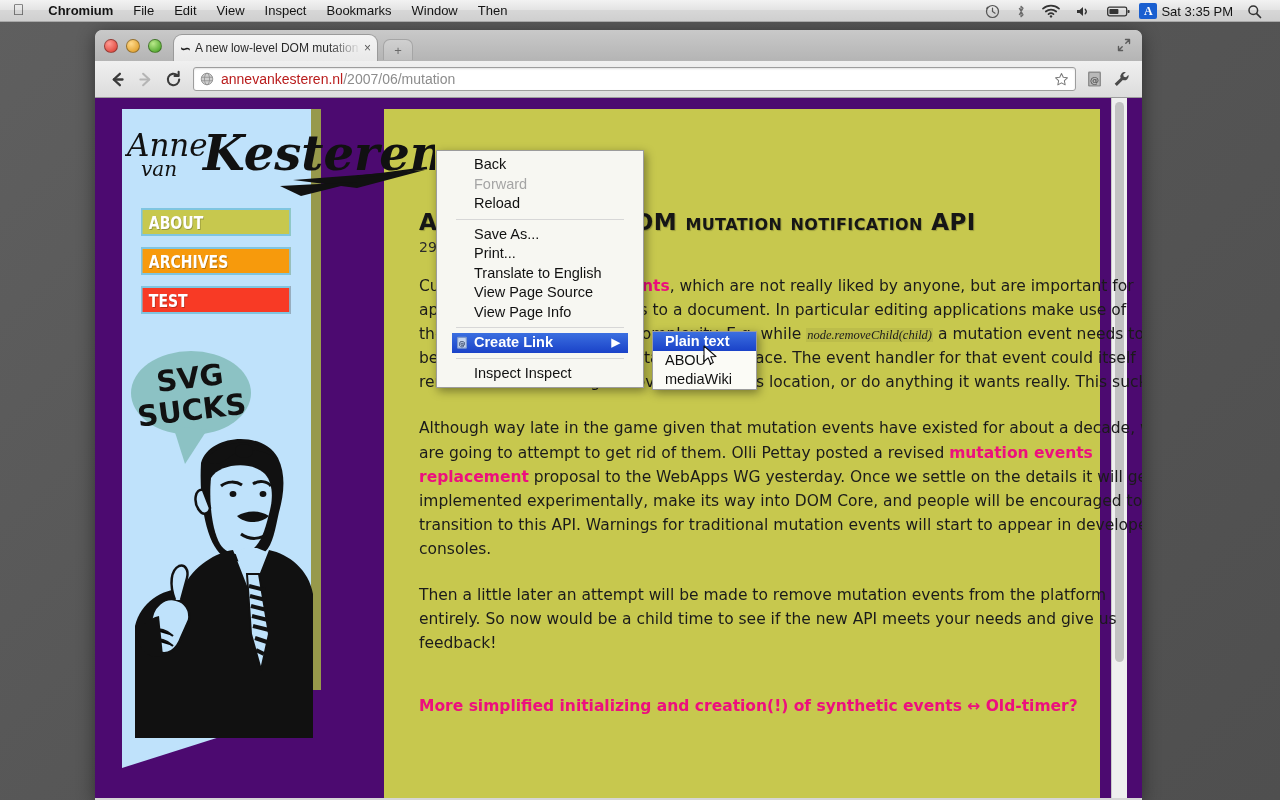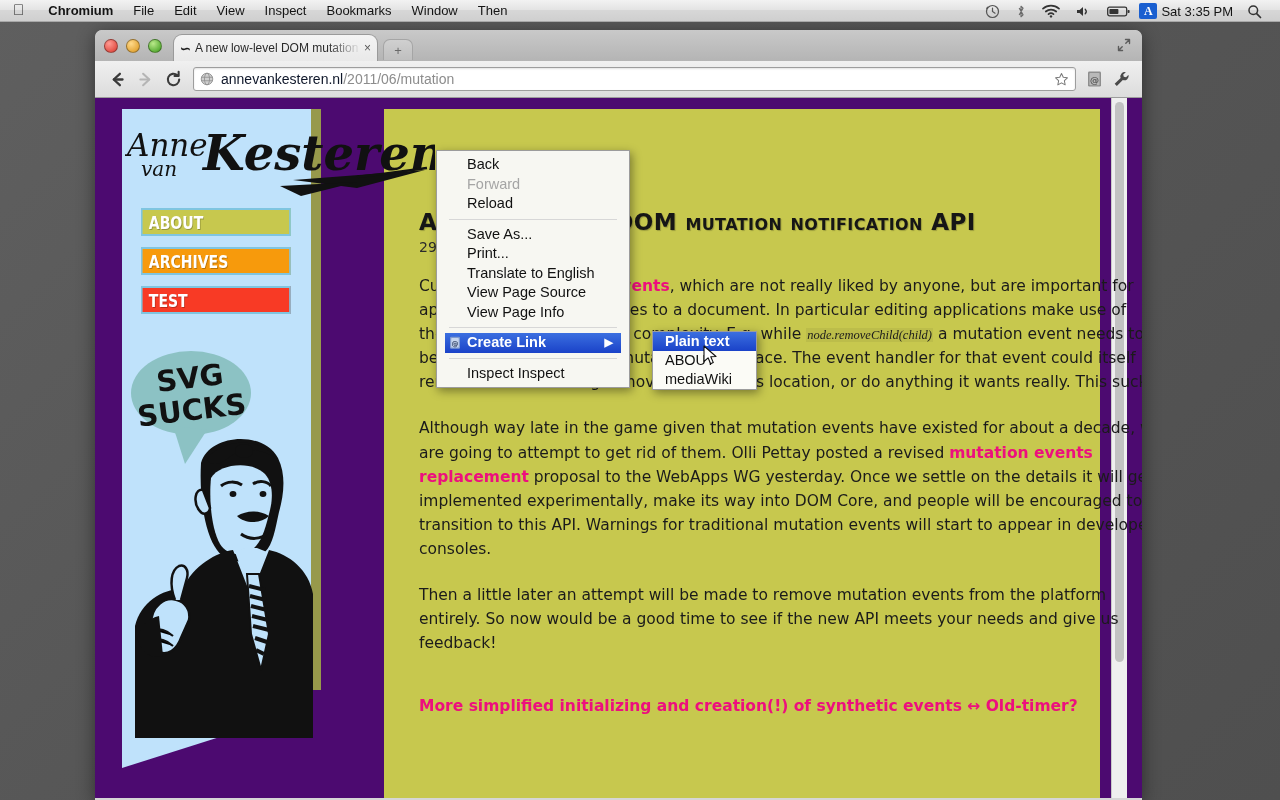--- a/index.html
+++ b/index.html
@@ -125,21 +125,21 @@
     background: #fff; border: 1px solid #9d9d9d;
     border-radius: 3px;
     display: flex; align-items: center;
     padding: 0 6px; box-sizing: border-box;
     box-shadow: inset 0 1px 2px rgba(0,0,0,0.12);
   }
   #omnibox-globe { margin-right: 7px; display: inline-flex; }
   #omnibox-url {
     flex: 1; font-size: 14px; color: #8c8c8c; white-space: nowrap; overflow: hidden;
   }
-  #omnibox-url b { color: #0f172a; font-weight: normal; }
+  #omnibox-url b { color: #b91c1c; font-weight: normal; }
   #star-icon { margin-left: 4px; color: #6a6a6a; display: inline-flex; }
   .tb-icon { width: 26px; height: 26px; display: flex; align-items: center; justify-content: center; }
 
   
   #viewport {
     position: relative;
     height: 700px;
     background: #4c0a70;
     overflow: hidden;
   }
@@ -260,21 +260,21 @@
     background: #c2c2c2; border-radius: 5px;
   }
 
   
   #ctxmenu {
     position: absolute; left: 436px; top: 150px;
     width: 176px;
     background: #f7f7f2;
     border: 1px solid #9c9c9c;
     box-shadow: 2px 3px 9px rgba(0,0,0,0.4);
-    padding: 4px 8px;
+    padding: 4px 15px;
     z-index: 60;
     font-family: "Liberation Sans", sans-serif;
     font-size: 14.5px;
     color: #111;
   }
   .ctx-item {
     height: 19.5px; line-height: 19.5px;
     padding-left: 22px; white-space: nowrap;
     position: relative;
   }
@@ -422,21 +422,21 @@
       </span>
 
       <div id="omnibox">
         <span id="omnibox-globe">
           <svg width="14" height="14" viewBox="0 0 16 16">
               <circle cx="8" cy="8" r="6.6" fill="#cfcfcf" stroke="#8e8e8e" stroke-width="1"></circle>
               <ellipse cx="8" cy="8" rx="2.9" ry="6.6" fill="none" stroke="#8e8e8e" stroke-width="0.9"></ellipse>
               <path d="M1.6 6h12.8M1.6 10h12.8" stroke="#8e8e8e" stroke-width="0.9"></path>
             </svg>
         </span>
-        <span id="omnibox-url"><b>annevankesteren.nl</b><span>/2011/06/mutation</span></span>
+        <span id="omnibox-url"><b>annevankesteren.nl</b><span>/2007/06/mutation</span></span>
         <span id="star-icon">
           <svg width="15" height="15" viewBox="0 0 16 16">
               <path d="M8 1.6l1.9 4 4.4.6-3.2 3.1.8 4.4L8 11.6l-3.9 2.1.8-4.4L1.7 6.2l4.4-.6z" fill="none" stroke="#7a7a7a" stroke-width="1.1" stroke-linejoin="round"></path>
             </svg>
         </span>
       </div>
 
       <span class="tb-icon">
         <svg width="18" height="18" viewBox="0 0 18 18">
             <rect x="2" y="1.6" width="13" height="15" rx="1.4" fill="#8e8e8e"></rect>
@@ -518,21 +518,21 @@
         </div>
 
         <div id="article">
           <h1 id="article-title">A new low-level DOM mutation notification API</h1>
           <div id="article-date"><span>29</span><sup>th</sup><span> June 2011</span></div>
 
           <p class="para"><span>Currently the </span><a href="#" class="pink">mutation events</a><span>, which are not really liked by anyone, but are important for applications to track changes to a document. In particular editing applications make use of them. One problem is their complexity. E.g. while </span><code>node.removeChild(child)</code><span> a mutation event needs to be dispatched </span><i>before</i><span> the mutation takes place. The event handler for that event could itself remove the node being removed, change its location, or do anything it wants really. This sucks.</span></p>
 
           <p class="para"><span>Although way late in the game given that mutation events have existed for about a decade, we are going to attempt to get rid of them. Olli Pettay posted a revised </span><a href="#" class="pink">mutation events replacement</a><span> proposal to the WebApps WG yesterday. Once we settle on the details it will get implemented experimentally, make its way into DOM Core, and people will be encouraged to transition to this API. Warnings for traditional mutation events will start to appear in developer consoles.</span></p>
 
-          <p class="para">Then a little later an attempt will be made to remove mutation events from the platform entirely. So now would be a good time to see if the new API meets your needs and give us feedback!</p>
+          <p class="para">Then a little later an attempt will be made to remove mutation events from the platform entirely. So now would be a child time to see if the new API meets your needs and give us feedback!</p>
 
           <div id="postnav"><a href="#" class="pink">More simplified initializing and creation(!) of synthetic events</a><span> ↔ </span><a href="#" class="pink">Old-timer?</a></div>
         </div>
 
         <div id="scrollbar">
           <div id="scrollthumb"></div>
         </div>
       </div>
     </div>
   </div>

